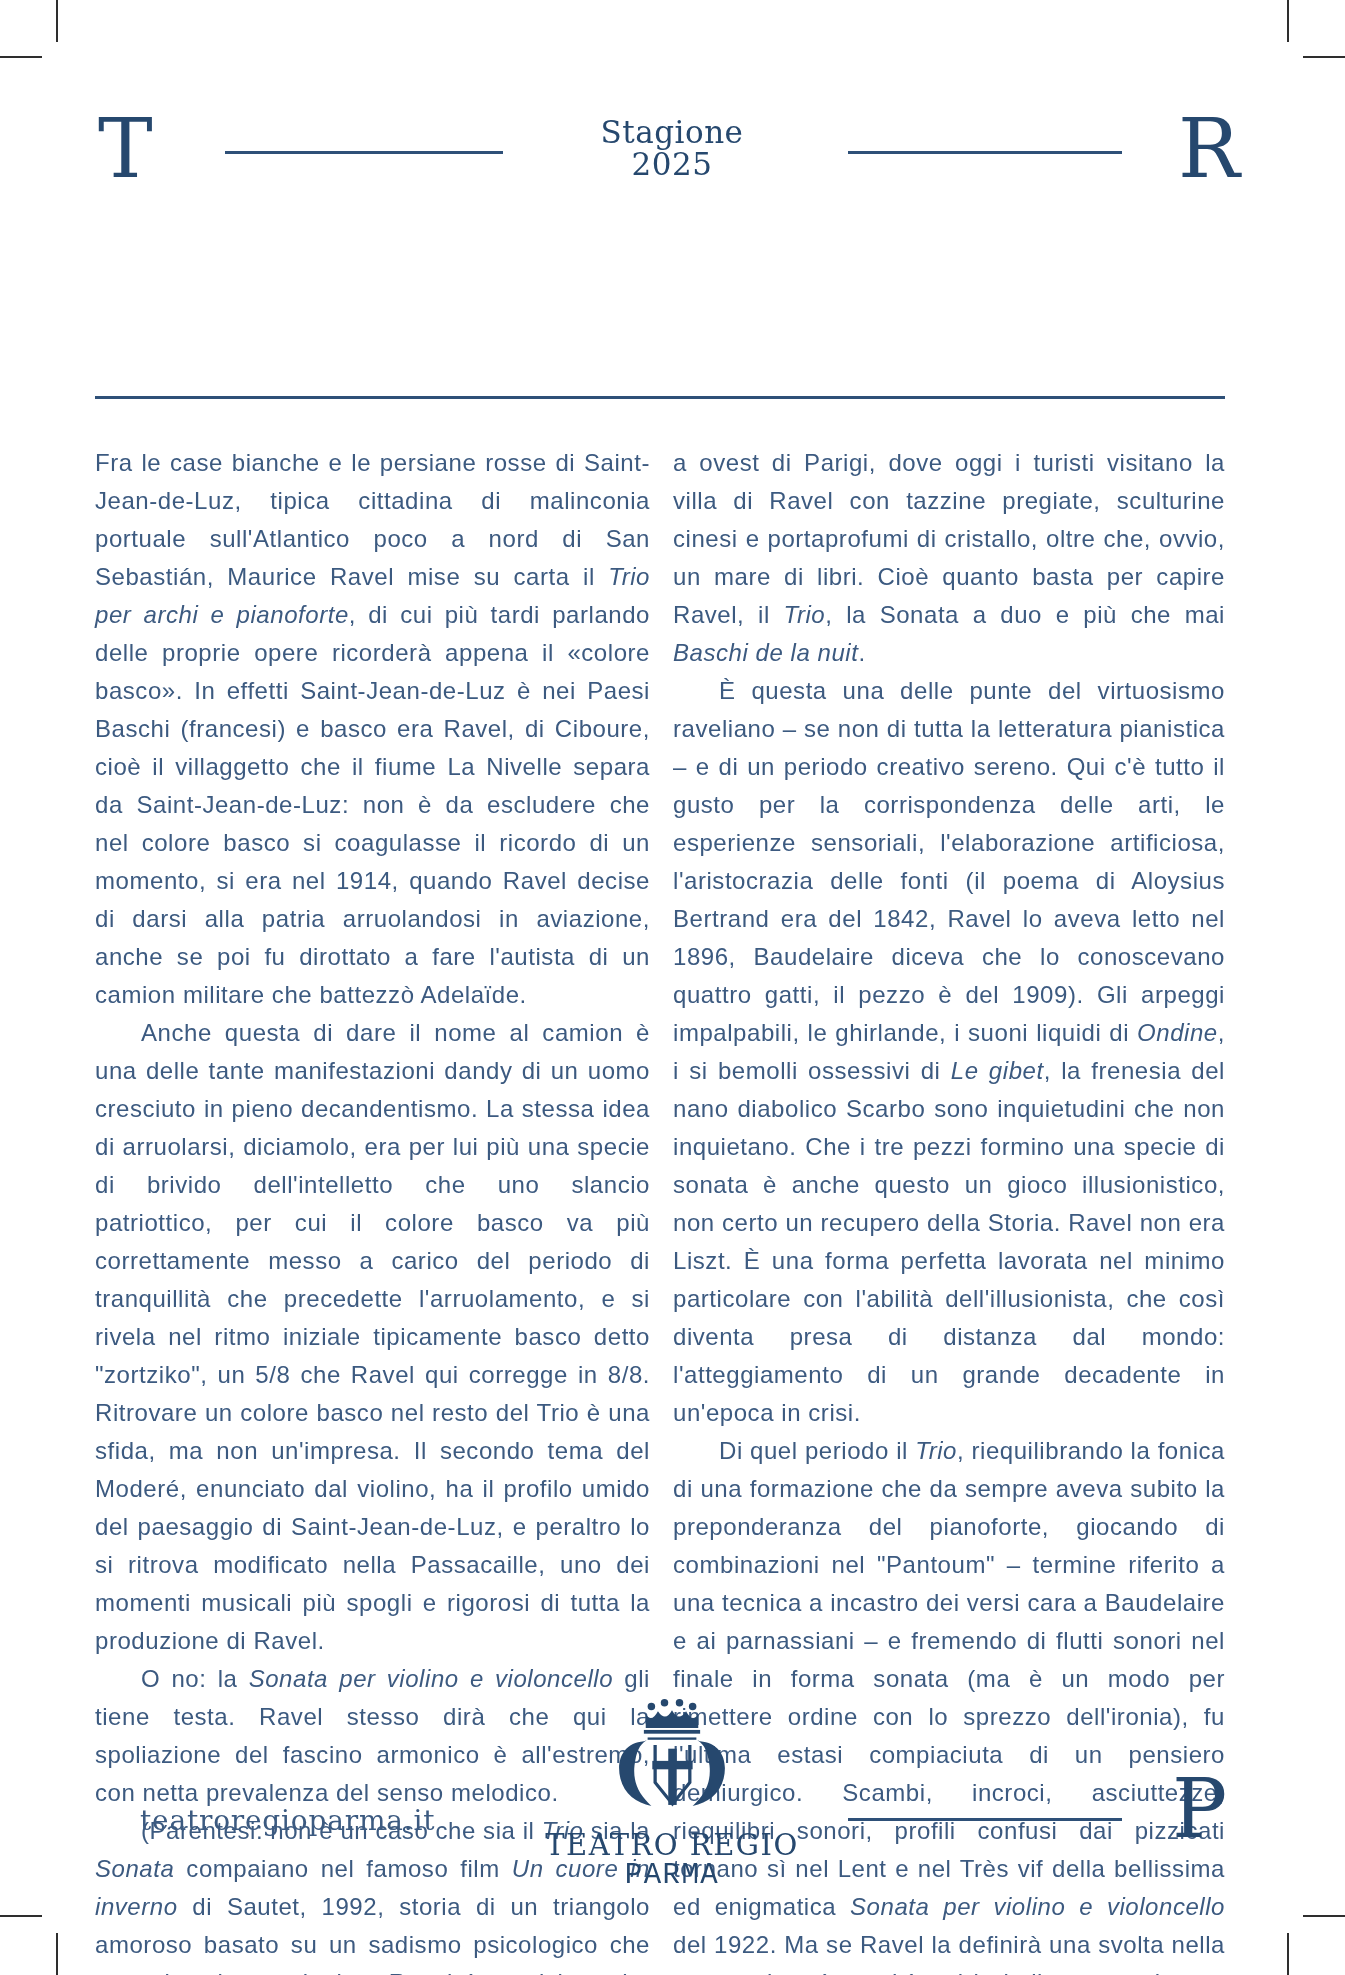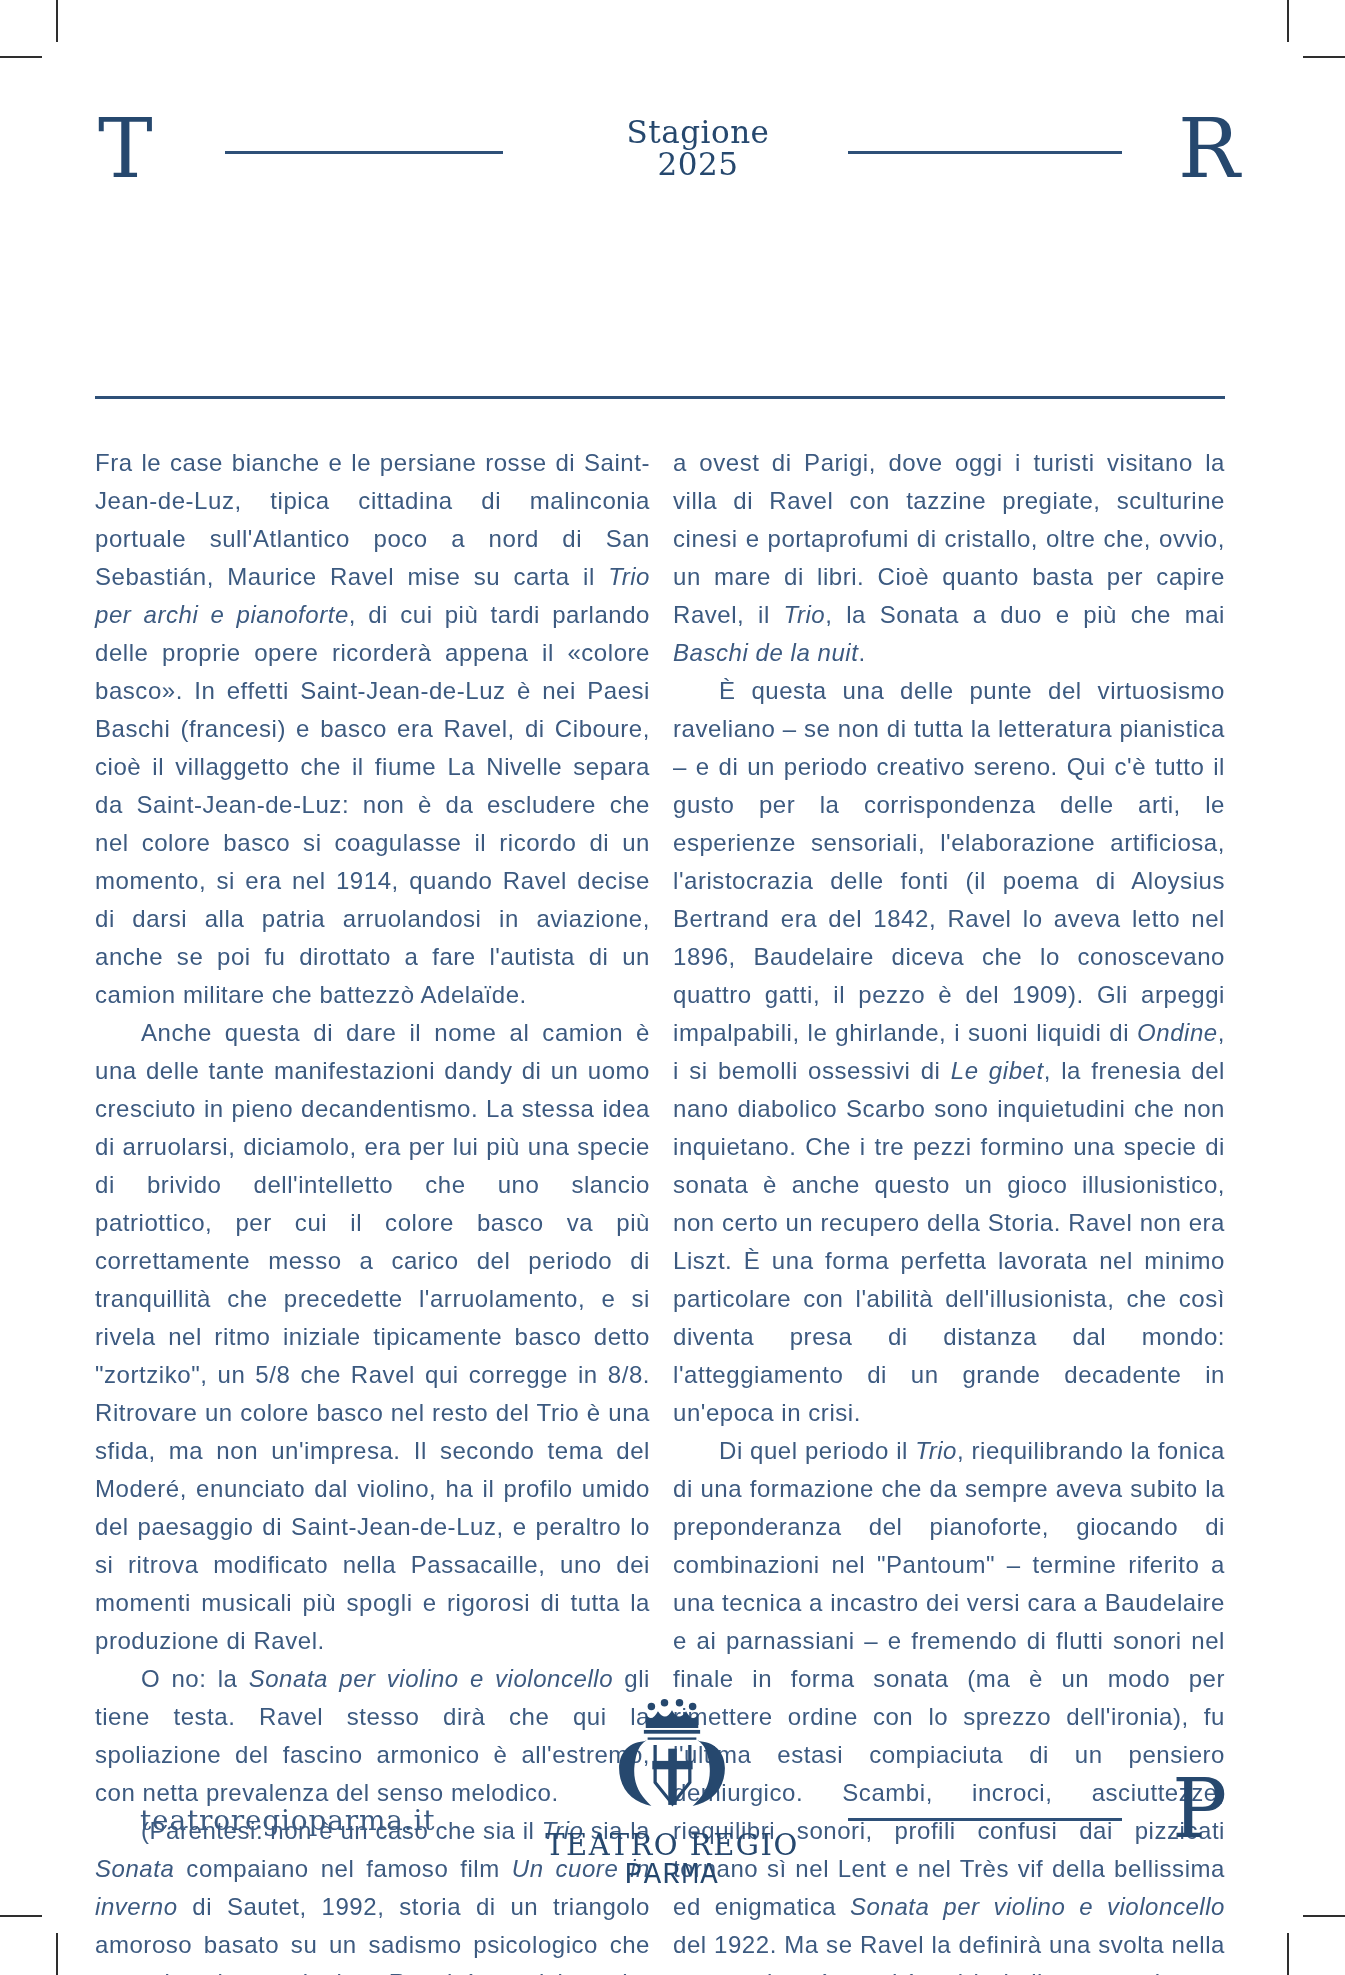--- a/index.html
+++ b/index.html
@@ -12,21 +12,21 @@
   .crop { position:absolute; background:#2e2e2e; }
   .crop.v { width:2px; height:42px; }
   .crop.h { width:42px; height:2px; }
   
   .big-letter {
     position:absolute; font-family:"DejaVu Serif","Liberation Serif",serif;
     font-size:82px; line-height:1; color:#26486e;
   }
   .rule { position:absolute; height:3px; background:#2e5078; }
   .season {
-    position:absolute; left:548px; top:116px; width:300px;
+    position:absolute; left:522px; top:116px; width:300px;
     text-align:center; font-family:"DejaVu Serif","Liberation Serif",serif;
     font-size:31px; line-height:32px; color:#26486e; letter-spacing:0.5px;
   }
   .content-rule { position:absolute; left:95px; top:396px; width:1130px; height:2.5px; background:#2e5078; }
   
   .col {
     position:absolute; top:444px; color:#3c5a80;
     font-size:24px; line-height:38px; letter-spacing:0.55px;
     text-align:justify;
   }

